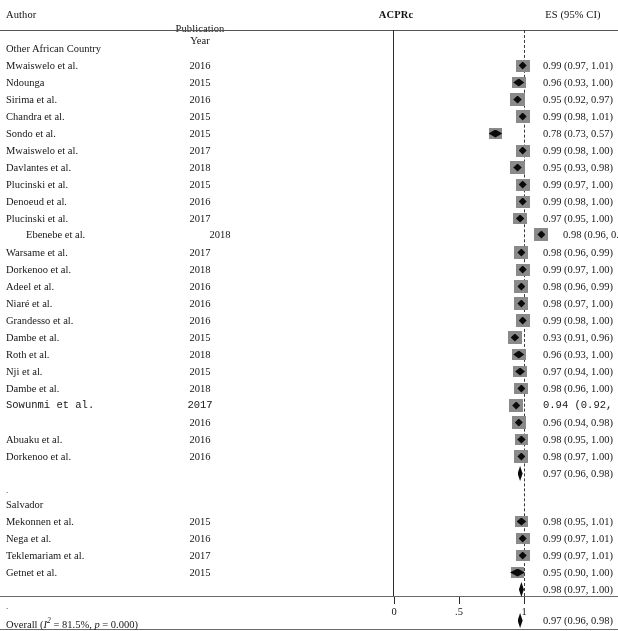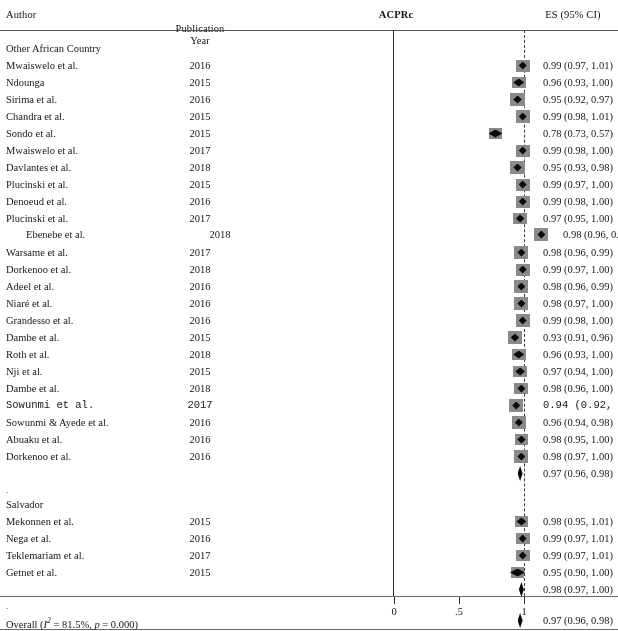--- a/index.html
+++ b/index.html
@@ -297,21 +297,20 @@
         <div class="sum-diamond" style="left: 517.4px; top: 4.5px; width: 8px; height: 8px; background: rgb(11, 11, 11); clip-path: polygon(0% 50%, 50% 0%, 100% 50%, 50% 100%);"></div>
       </div>
       <div class="row study-row" style="top: 397px; font-family: Liberation Mono, monospace;">
         <div class="r-author">Sowunmi et al.</div>
         <div class="r-year">2017</div>
         <div class="r-es">0.94 (0.92, 0.96)</div>
         <div class="marker" style="left: 509.05px; width: 14.3px; height: 12.3px; top: 2.35px;"></div>
         <div class="sum-diamond" style="left: 512.2px; top: 4.5px; width: 8px; height: 8px; background: rgb(11, 11, 11); clip-path: polygon(0% 50%, 50% 0%, 100% 50%, 50% 100%);"></div>
       </div>
       <div class="row study-row" style="top: 414px;">
-        <div class="r-author">Sowunmi &amp; Ayede et al.</div>
         <div class="r-year">2016</div>
         <div class="r-es">0.96 (0.94, 0.98)</div>
         <div class="marker" style="left: 511.65px; width: 14.3px; height: 12.3px; top: 2.35px;"></div>
         <div class="sum-diamond" style="left: 514.8px; top: 4.5px; width: 8px; height: 8px; background: rgb(11, 11, 11); clip-path: polygon(0% 50%, 50% 0%, 100% 50%, 50% 100%);"></div>
       </div>
       <div class="row study-row" style="top: 431px;">
         <div class="r-author">Abuaku et al.</div>
         <div class="r-year">2016</div>
         <div class="r-es">0.98 (0.95, 1.00)</div>
         <div class="marker" style="left: 514.5px; width: 13.8px; height: 11.8px; top: 2.6px;"></div>

